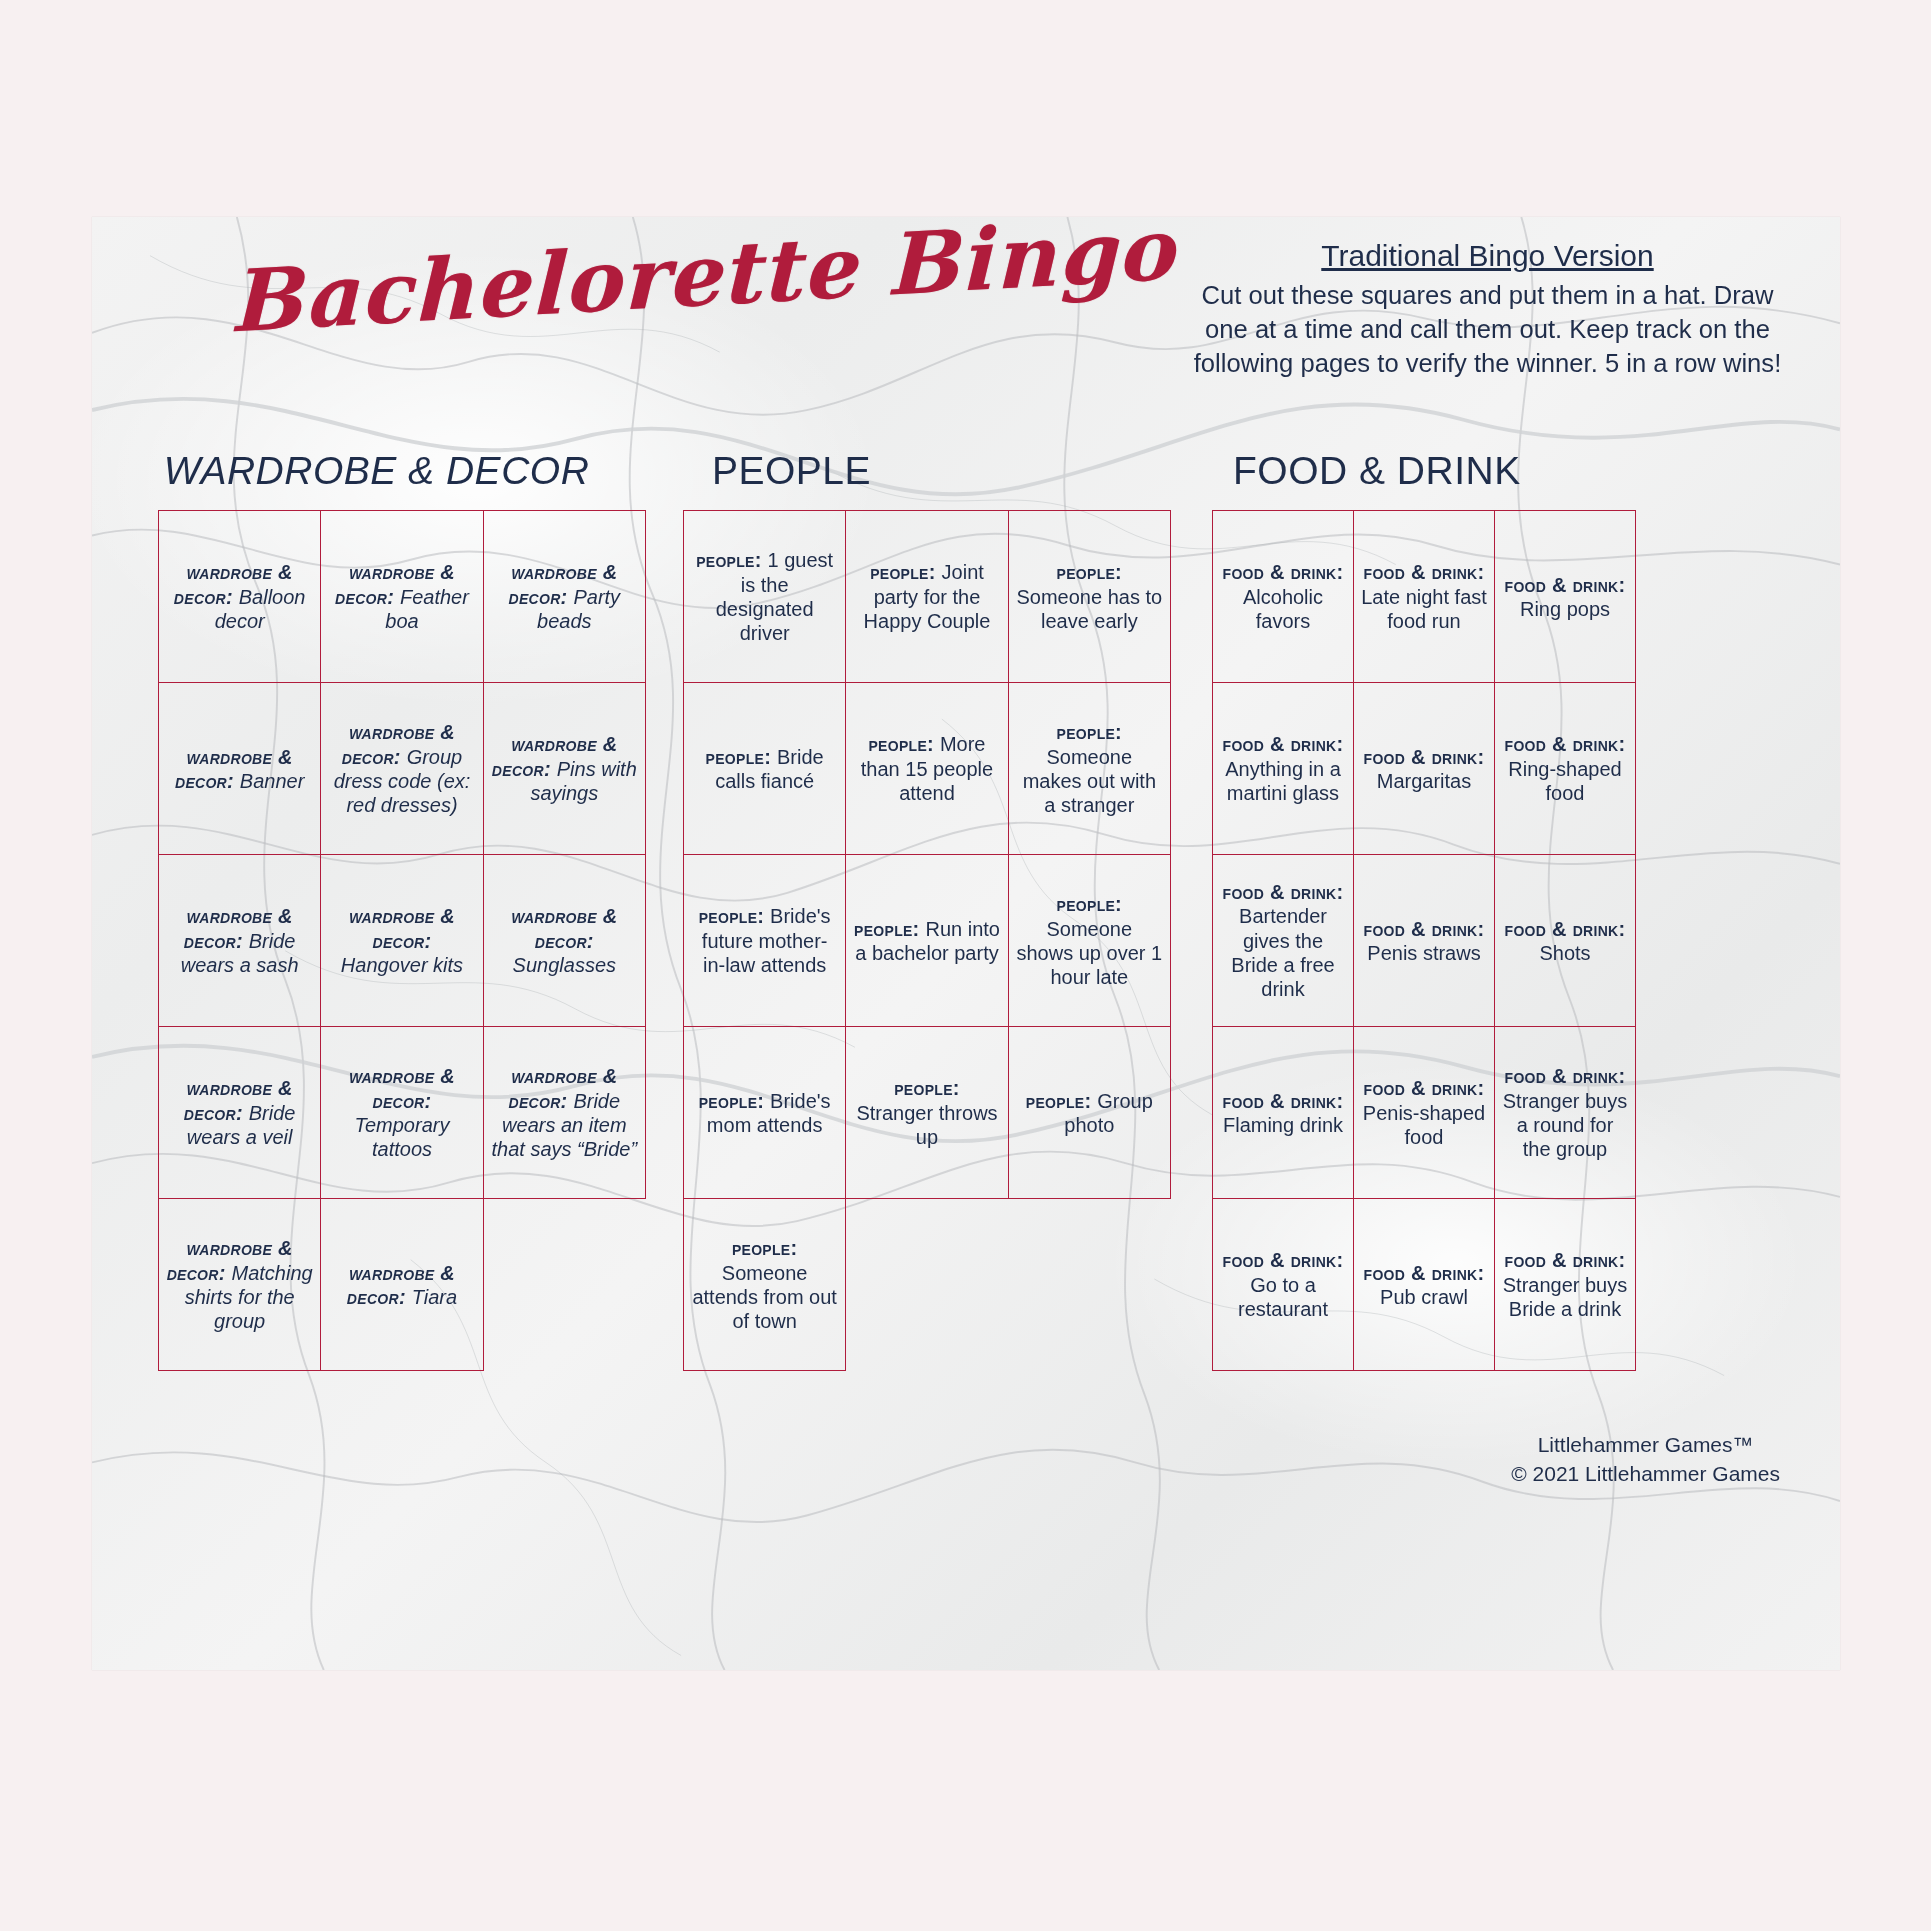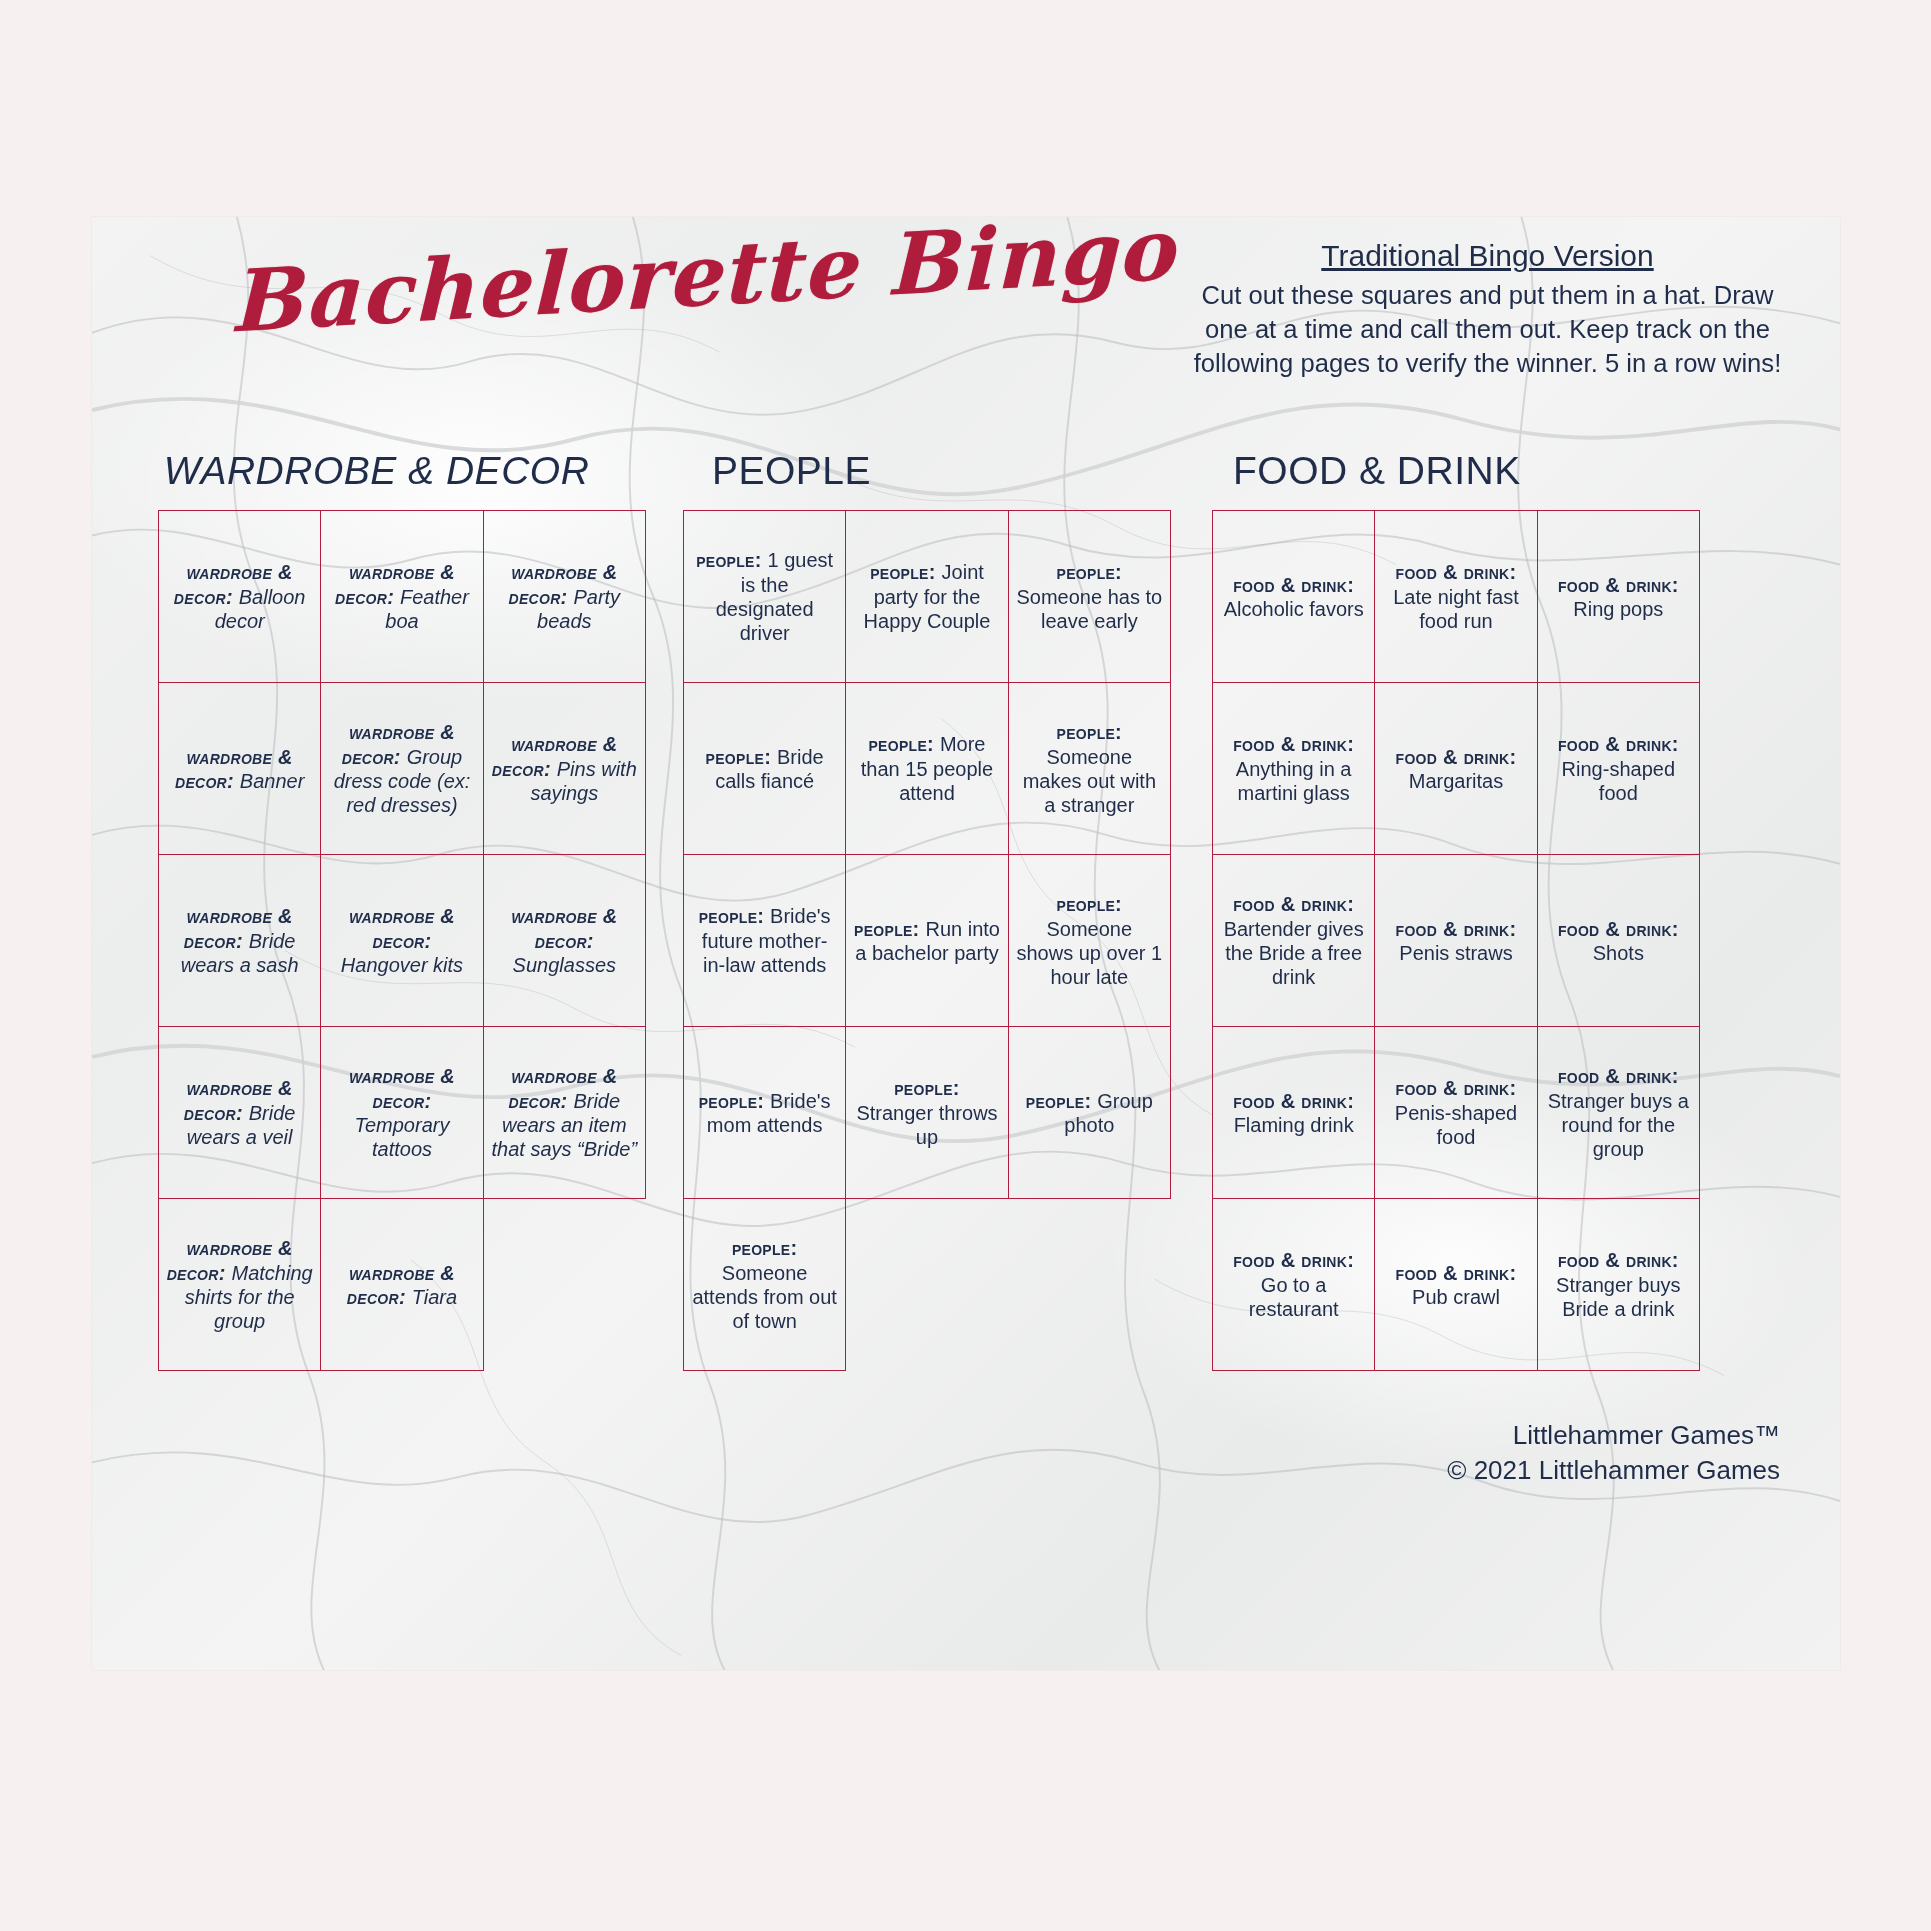--- a/index.html
+++ b/index.html
@@ -82,21 +82,21 @@
     width: 100%;
     height: 994px;
   }
 
   .col {
     position: absolute;
     top: 0;
   }
   .col-0 { left: 66px;  width: 488px; font-style: italic; }
   .col-1 { left: 591px; width: 488px; }
-  .col-2 { left: 1120px; width: 488px; }
+  .col-2 { left: 1120px; width: 424px; }
 
   .col-head {
     color: #1f2d4a;
     font-size: 39px;
     letter-spacing: 0.5px;
     text-align: center;
     margin-bottom: 17.4px;
     font-weight: 400;
   }
   .col-0 .col-head { text-align: left; padding-left: 5.8px; }
@@ -128,23 +128,23 @@
     text-transform: lowercase;
     font-weight: 700;
     letter-spacing: 0.3px;
   }
   .cell .inner { display: block; }
 
   .footer {
     position: absolute;
     right: 60px;
     bottom: 182px;
-    text-align: right;
+    text-align: center;
     color: #1f2d4a;
-    font-size: 26px;
+    font-size: 21px;
     line-height: 1.35;
     margin-left: 8px;
   }
 </style>
 </head>
 <body>
 
 <div class="page">
 
   <div class="marble">

